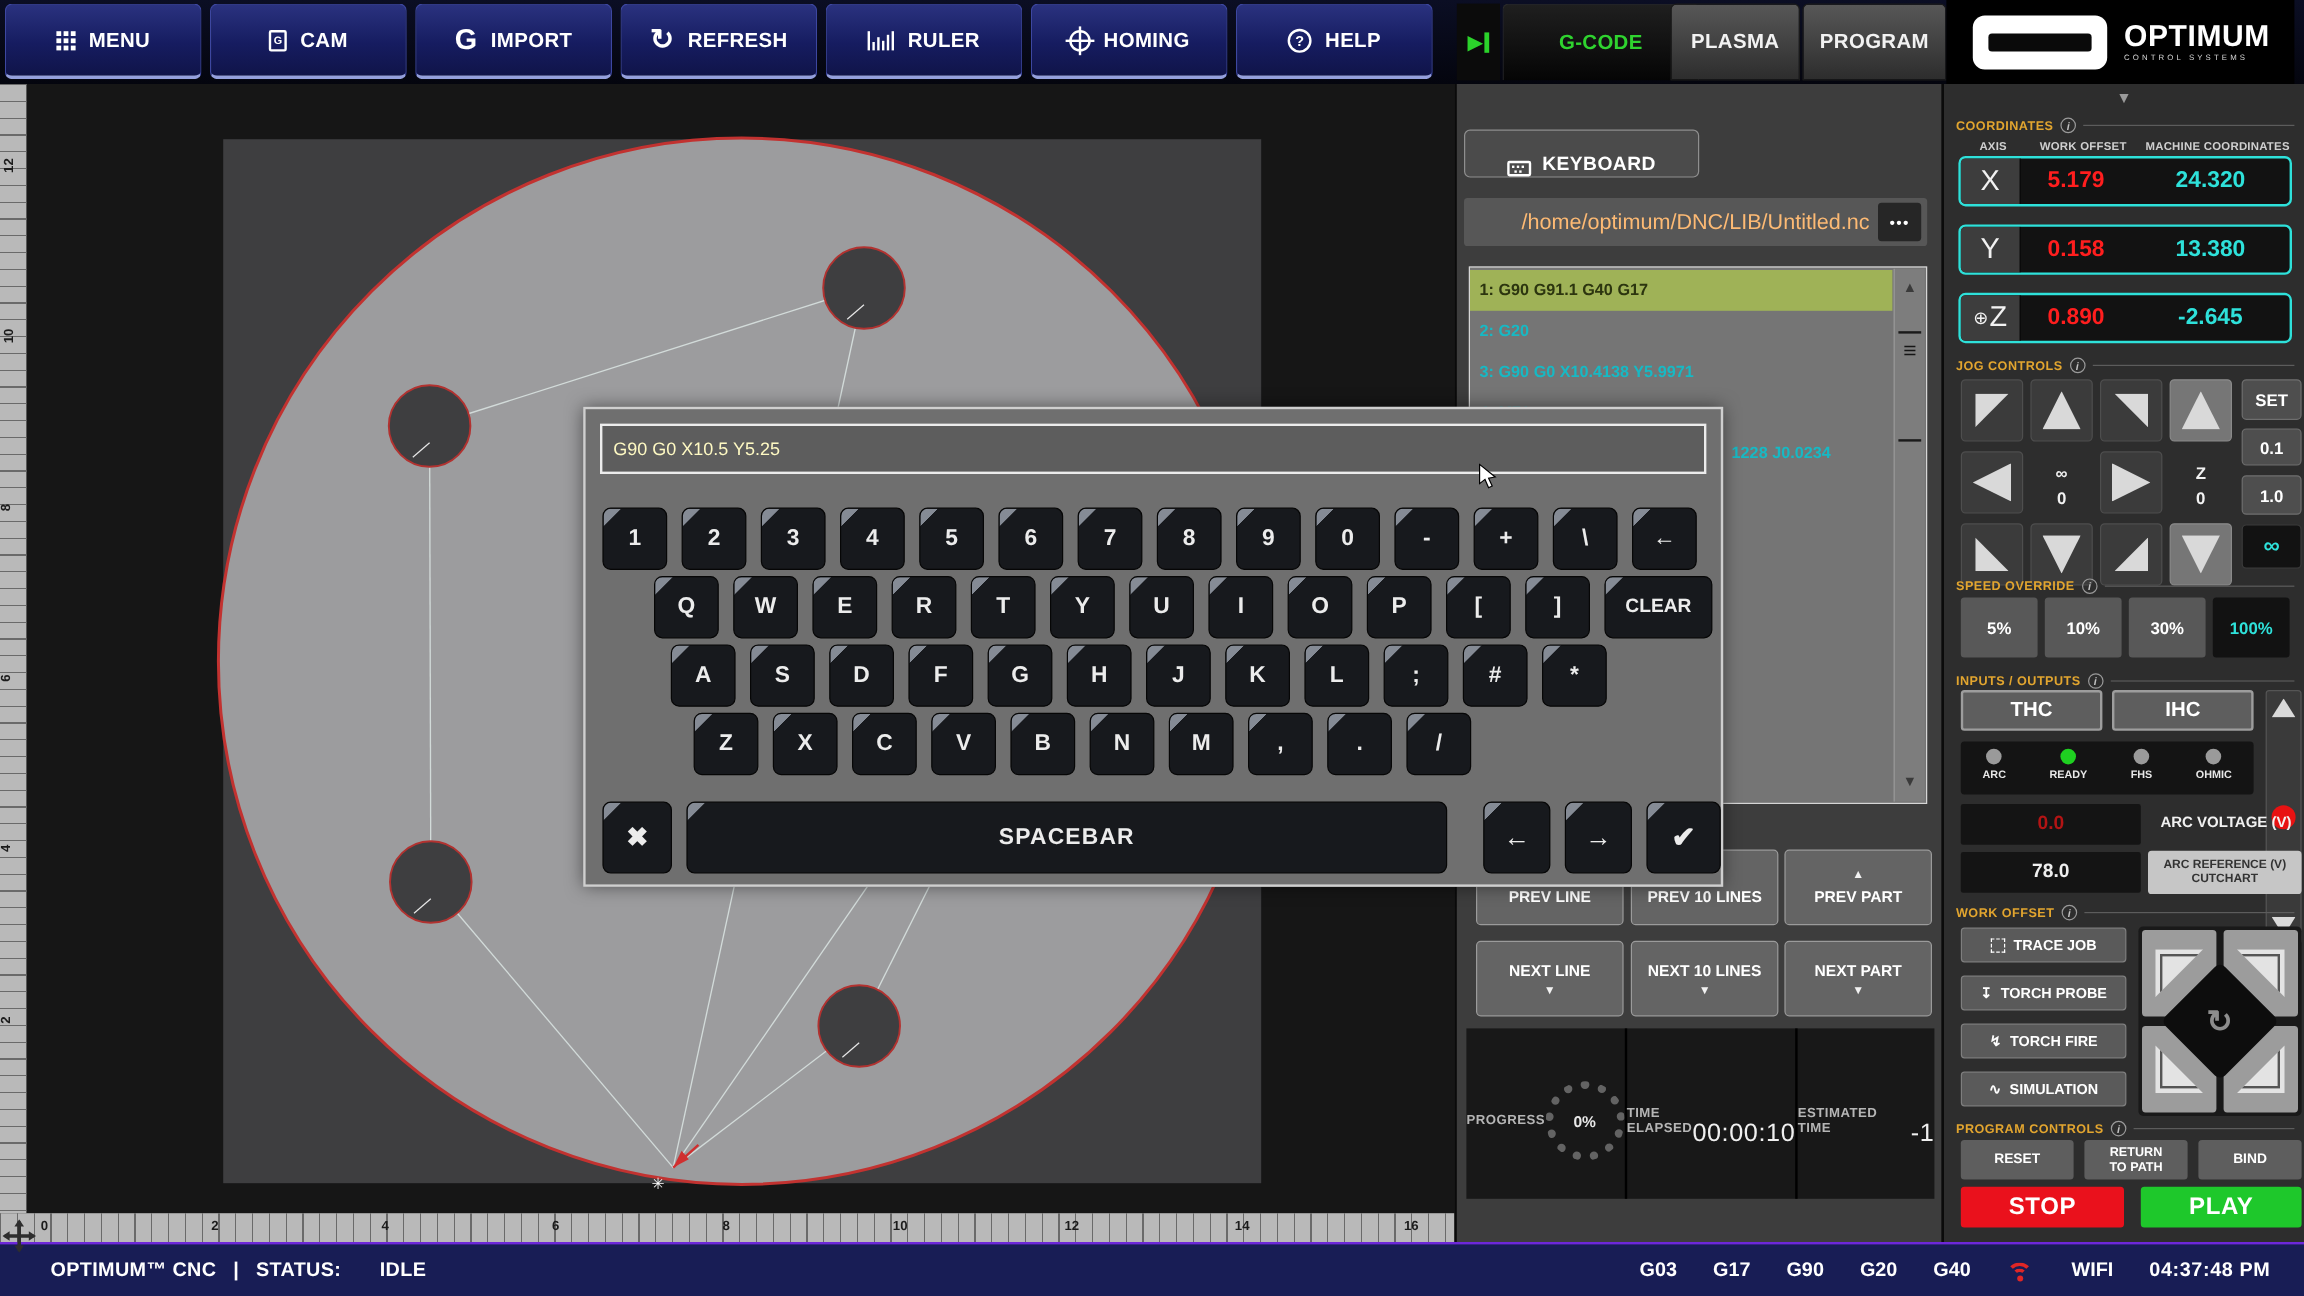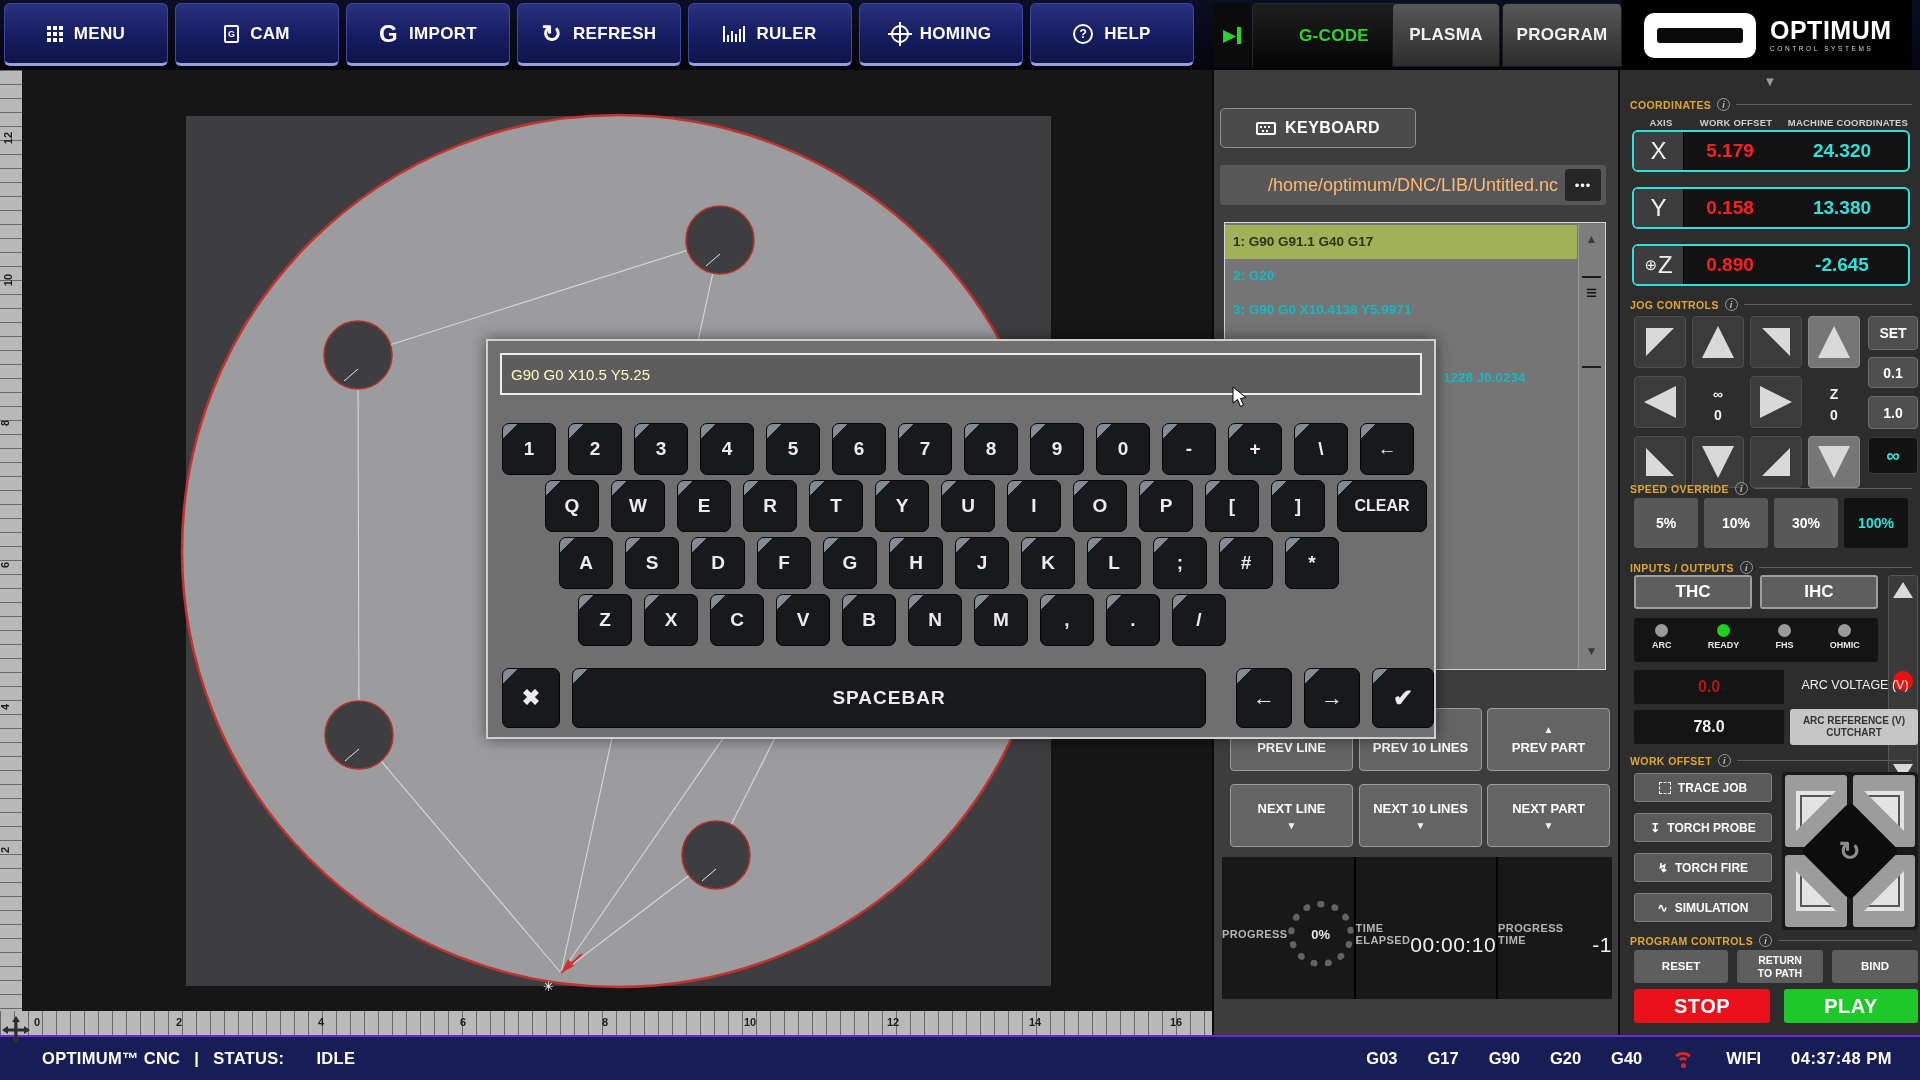--- a/index.html
+++ b/index.html
@@ -52,21 +52,21 @@
   .ruler-left{position:absolute;left:0;top:0;width:22px;height:941px;background:#b9b9b9;
     background-image:repeating-linear-gradient(to bottom,#6a6a6a 0 1px,transparent 1px 14px);z-index:5}
   .ruler-bottom{position:absolute;left:0;top:941px;width:1212px;height:24px;background:#b9b9b9;
     background-image:repeating-linear-gradient(to right,#6a6a6a 0 1px,transparent 1px 14px);z-index:5}
   .rl-num{position:absolute;left:2px;color:#1c1c1c;font-size:11px;font-weight:bold;transform:rotate(-90deg)}
   .rb-num{position:absolute;top:5px;color:#1c1c1c;font-size:11px;font-weight:bold}
 
   
   .gpanel{position:absolute;left:1212px;top:70px;width:406px;height:965px;background:#3d3d3d;border-left:2px solid #0a0a0a}
   .kb-btn{position:absolute;left:6px;top:38px;width:196px;height:40px;background:#4b4b4b;border:1px solid #8f8f8f;border-radius:5px;
-          display:flex;align-items:center;justify-content:center;gap:9px;font-weight:bold;font-size:16px;letter-spacing:.4px;cursor:pointer}
+          display:flex;align-items:flex-end;justify-content:center;gap:9px;font-weight:bold;font-size:16px;letter-spacing:.4px;cursor:pointer}
   .i-kbd{width:20px;height:13px;border:2px solid #fff;border-radius:2px;position:relative;flex:none}
   .i-kbd::before{content:"";position:absolute;left:2px;top:2px;width:2px;height:2px;background:#fff;box-shadow:4px 0 #fff,8px 0 #fff,2px 4px #fff,6px 4px #fff}
   .path-bar{position:absolute;left:6px;top:95px;width:386px;height:40px;background:#575757;border-radius:3px;display:flex;align-items:center;justify-content:center}
   .path-text{font-size:18px;color:#fdba74}
   .dots-btn{position:absolute;right:5px;top:4px;width:36px;height:32px;background:#262626;border-radius:3px;color:#fff;
             display:flex;align-items:center;justify-content:center;font-size:13px;letter-spacing:1px;cursor:pointer}
   .glist{position:absolute;left:10px;top:152px;width:382px;height:448px;background:#757575;border:1px solid #d6d6d6}
   .grow{position:absolute;left:0;width:352px;height:34px;line-height:34px;font-size:13.5px;padding-left:8px;color:#17b9c4;font-weight:bold;white-space:nowrap;overflow:hidden}
   .grow.hl{background:#9fb257;color:#2c350f}
   .vscroll{position:absolute;right:1px;top:1px;width:26px;height:444px;background:#7d7d7d;border-left:1px solid #999}
@@ -120,21 +120,21 @@
          display:flex;align-items:center;justify-content:center;font-size:17px;font-weight:bold;cursor:pointer}
   .ledbox{position:absolute;left:14px;top:548px;width:244px;height:44px;background:#141414;border-radius:3px;display:flex;justify-content:space-around;padding-top:6px}
   .led{display:flex;flex-direction:column;align-items:center;gap:3px}
   .led b{width:13px;height:13px;border-radius:50%;background:#9a9a9a}
   .led.on b{background:#1fd021}
   .led span{font-size:9px;font-weight:bold;color:#e8e8e8}
   .sidecol{position:absolute;left:268px;top:505px;width:30px;height:212px;background:#3a3a3a;border:1px solid #555;border-radius:3px;
            display:flex;flex-direction:column;align-items:center;justify-content:space-between;padding:6px 0;cursor:pointer}
   .reddot{width:20px;height:20px;border-radius:50%;background:#e81212}
   .valbox{position:absolute;left:14px;width:150px;height:34px;background:#141414;border-radius:2px;display:flex;align-items:center;justify-content:center;font-size:16px;font-weight:bold}
-  .arclabel{position:absolute;left:172px;width:126px;font-size:12.5px;font-weight:normal;color:#f2f2f2;text-align:center}
+  .arclabel{position:absolute;left:172px;width:126px;font-size:12.5px;font-weight:bold;color:#f2f2f2;text-align:center}
   .cutchart{position:absolute;left:170px;width:128px;height:36px;background:#c6c6c6;border-radius:3px;color:#333;font-size:10px;font-weight:bold;
             display:flex;flex-direction:column;align-items:center;justify-content:center;line-height:1.25;cursor:pointer}
   .wobtn{position:absolute;left:14px;width:138px;height:29px;background:#5a5a5a;border:1px solid #7e7e7e;border-radius:3px;
          display:flex;align-items:center;justify-content:center;gap:7px;font-size:12px;font-weight:bold;cursor:pointer}
   .i-dash{width:12px;height:12px;border:1.5px dashed #fff;flex:none}
   .dpad{position:absolute;left:162px;top:702px;width:136px;height:158px;background:#191919;border-radius:4px}
   .dp{position:absolute;width:62px;height:72px;background:#9c9c9c;border-radius:3px;display:flex;align-items:center;justify-content:center;cursor:pointer}
   .dp .t{width:40px;height:40px;background:#e3e3e3;outline:2px solid #555;outline-offset:-6px}
   .dp-center{position:absolute;left:33px;top:44px;width:70px;height:70px;background:#0d0d0d;transform:rotate(45deg);border-radius:6px;
              display:flex;align-items:center;justify-content:center}
@@ -349,21 +349,21 @@
     <div class="prog">
       <div class="pcol">
         <span class="plabel">PROGRESS</span>
         <span class="ring">0%</span>
       </div>
       <div class="pcol">
         <span class="plabel">TIME ELAPSED</span>
         <span class="pval">00:00:10</span>
       </div>
       <div class="pcol">
-        <span class="plabel">PROGRESS TIME</span>
+        <span class="plabel">ESTIMATED TIME</span>
         <span class="pval">-1</span>
       </div>
     </div>
   </div>
 
   <div class="sidebar">
     <span class="collapse">▼</span>
 
     <div class="sec" style="top:28px">
       <span>COORDINATES</span>

